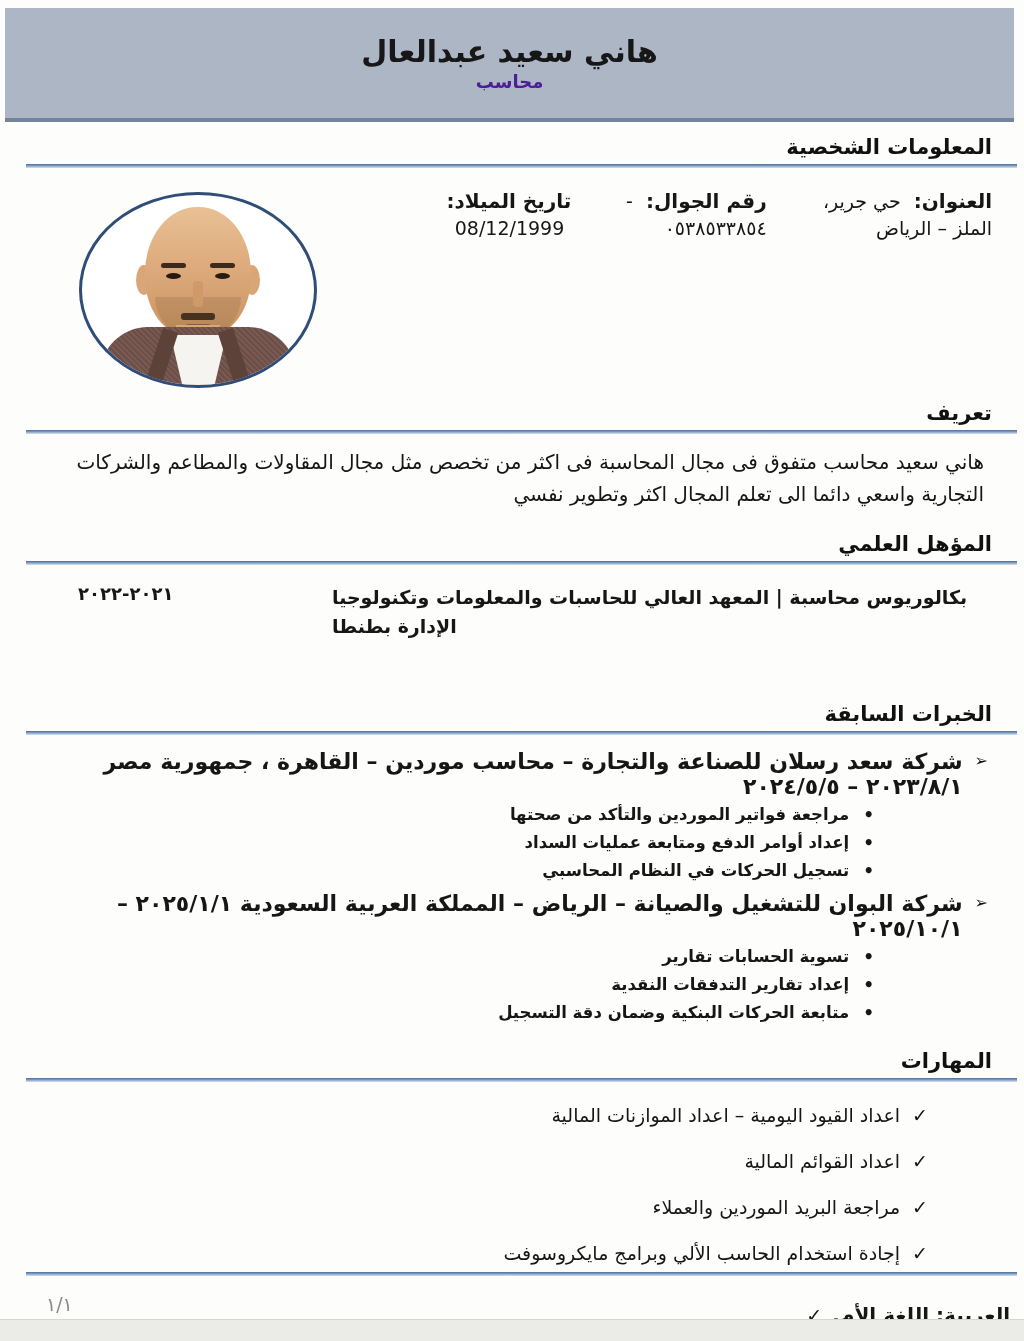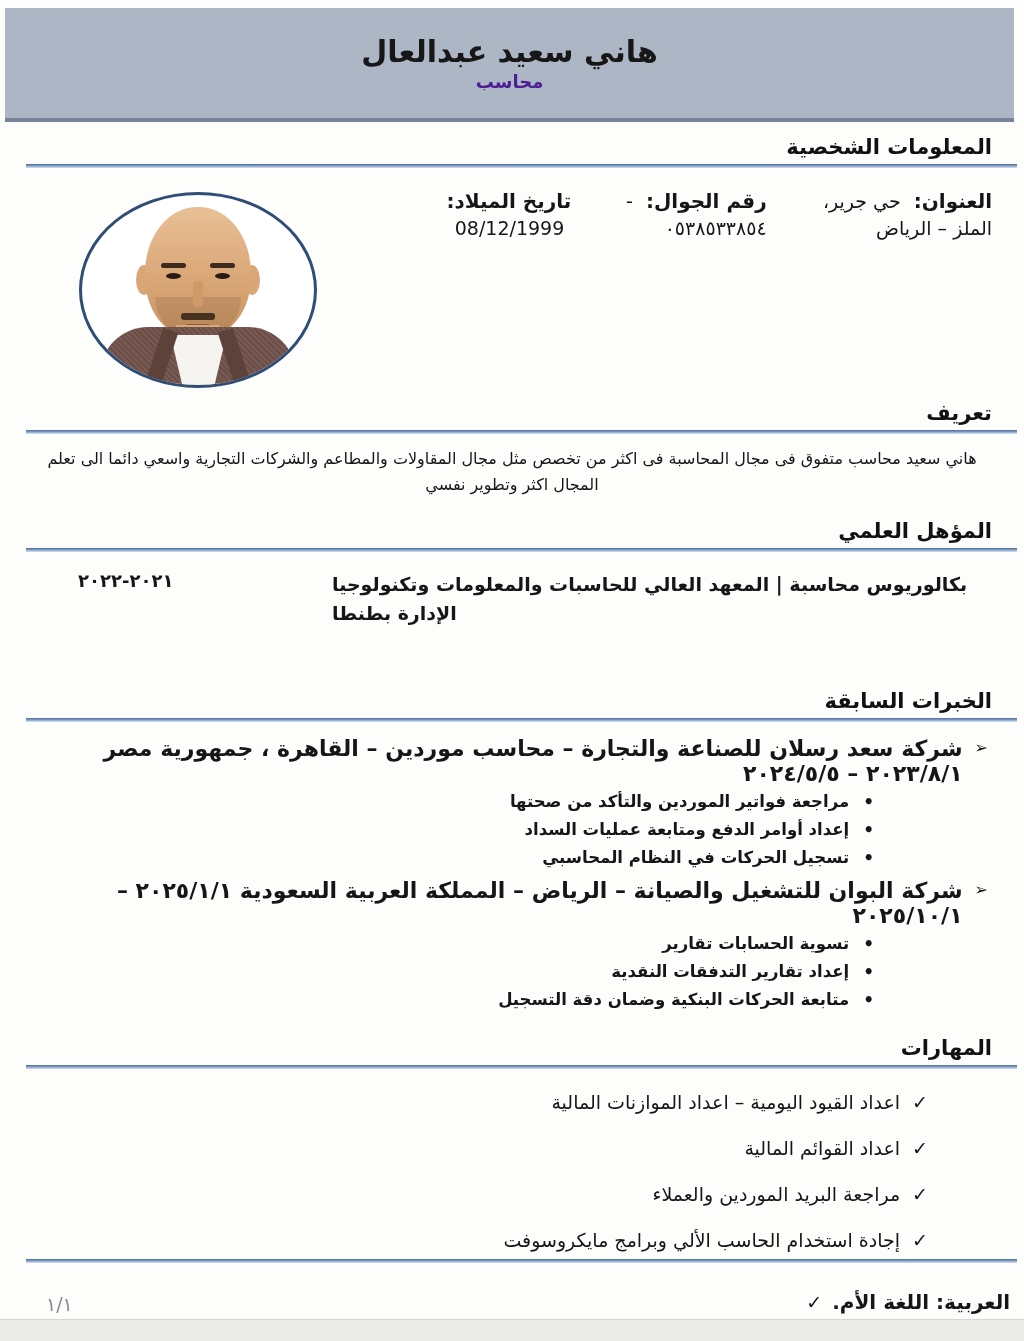--- a/index.html
+++ b/index.html
@@ -51,21 +51,21 @@
   .p-mouth{top:129px;left:50%;transform:translateX(-50%);width:24px;height:3px;background:#8a5a44;border-radius:2px;}
   .p-neck{top:130px;left:50%;transform:translateX(-50%);width:44px;height:38px;background:#d8a877;}
   .p-jacket{bottom:-8px;left:50%;transform:translateX(-50%);width:196px;height:66px;background:#6d4e46;
     background-image:repeating-linear-gradient(45deg,rgba(255,255,255,.07) 0 2px,rgba(0,0,0,0) 2px 4px);
     border-radius:48px 48px 0 0;}
   .p-shirt{bottom:-2px;left:50%;transform:translateX(-50%);width:56px;height:52px;background:#f5f4f0;
     clip-path:polygon(0 0,100% 0,78% 100%,22% 100%);}
   .p-lapel-left{bottom:0;left:50%;margin-left:-44px;width:16px;height:56px;background:#5d423a;transform:rotate(18deg);}
   .p-lapel-right{bottom:0;left:50%;margin-left:28px;width:16px;height:56px;background:#5d423a;transform:rotate(-18deg);}
   
-  .about-text{direction:rtl;text-align:center;font-size:16px;line-height:1.6;margin:12px 40px 0 40px;}
+  .about-text{direction:rtl;font-size:20px;line-height:1.6;margin:12px 40px 0 40px;}
   
   .edu-row{display:flex;direction:rtl;justify-content:space-between;align-items:flex-start;
     margin:18px 32px 0 78px;}
   .edu-degree{font-size:19px;font-weight:bold;max-width:660px;text-align:left;line-height:1.5;}
   .edu-years{font-size:18px;font-weight:bold;white-space:nowrap;}
   
   .exp-block{margin-top:12px;}
   .job-line{display:flex;direction:rtl;align-items:flex-start;gap:12px;padding:2px 36px 0 40px;}
   .job-bullet{font-size:16px;line-height:24px;flex:0 0 auto;color:#111;}
   .job-title{font-size:22px;font-weight:bold;line-height:25px;text-align:right;}

